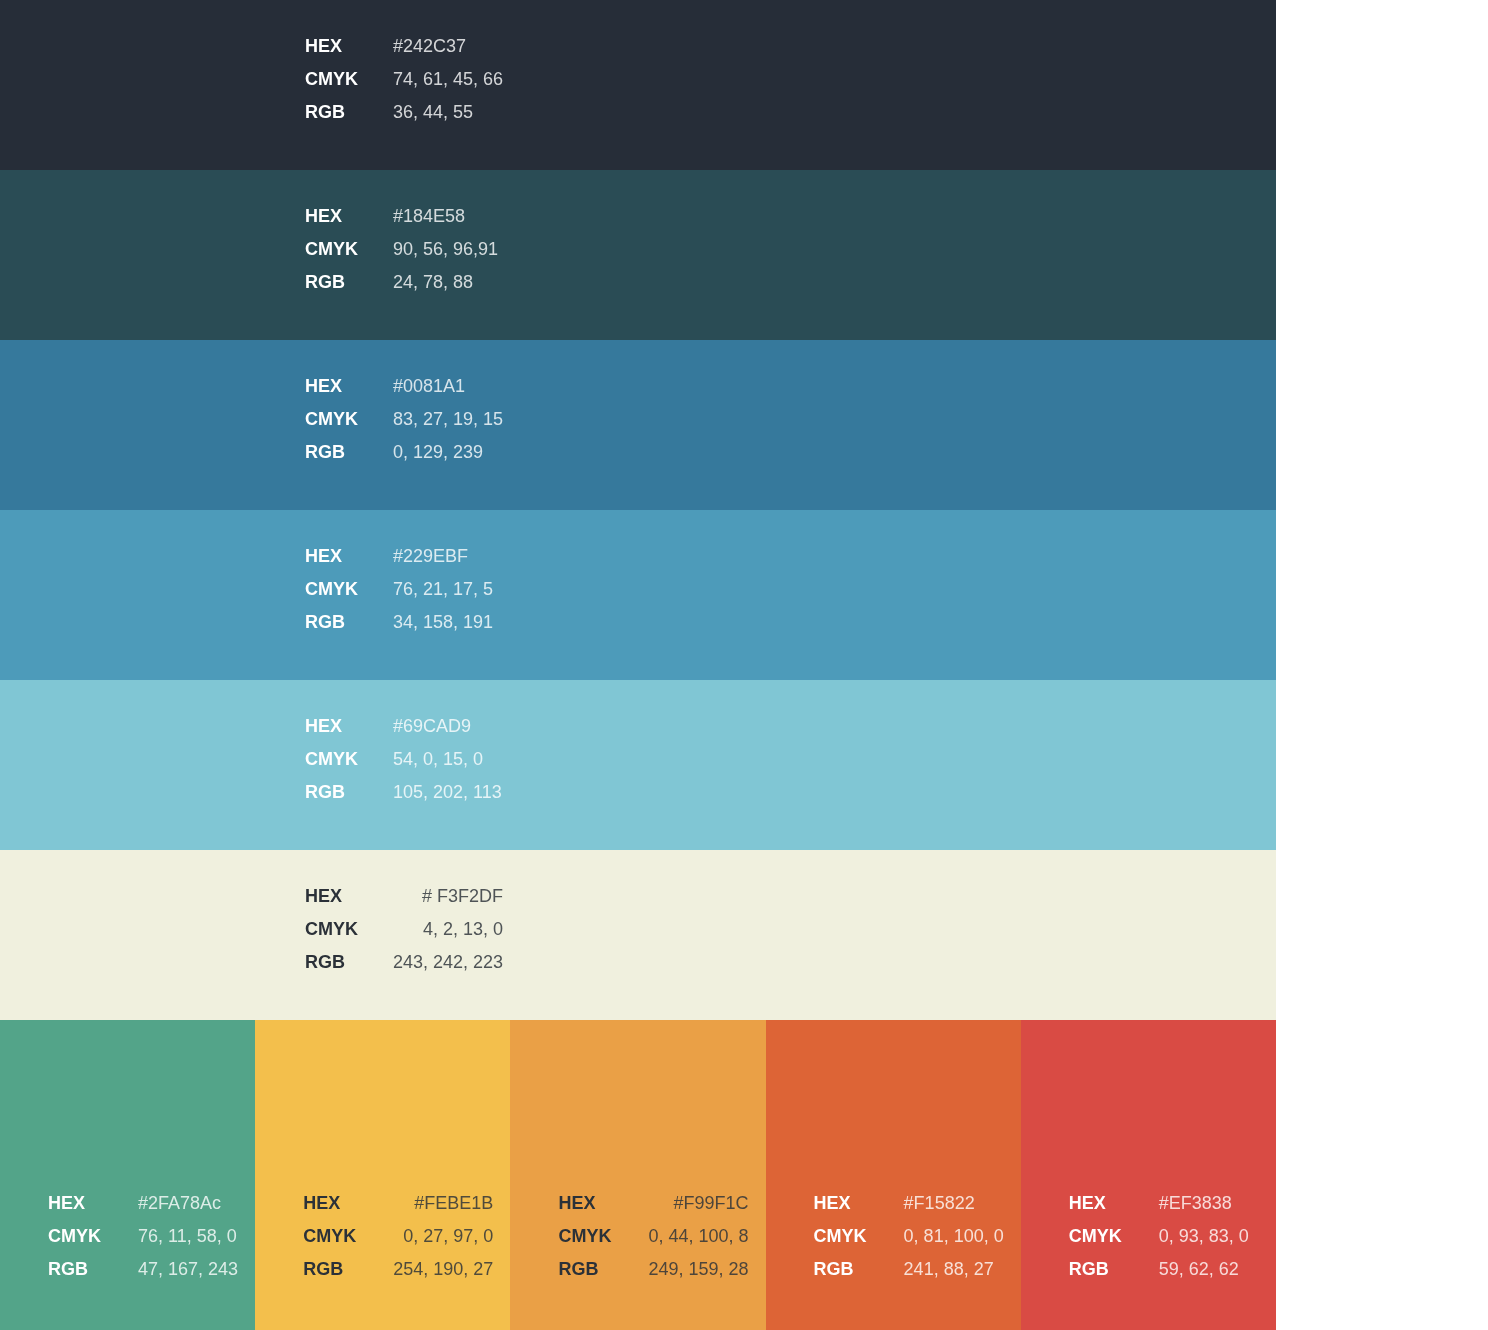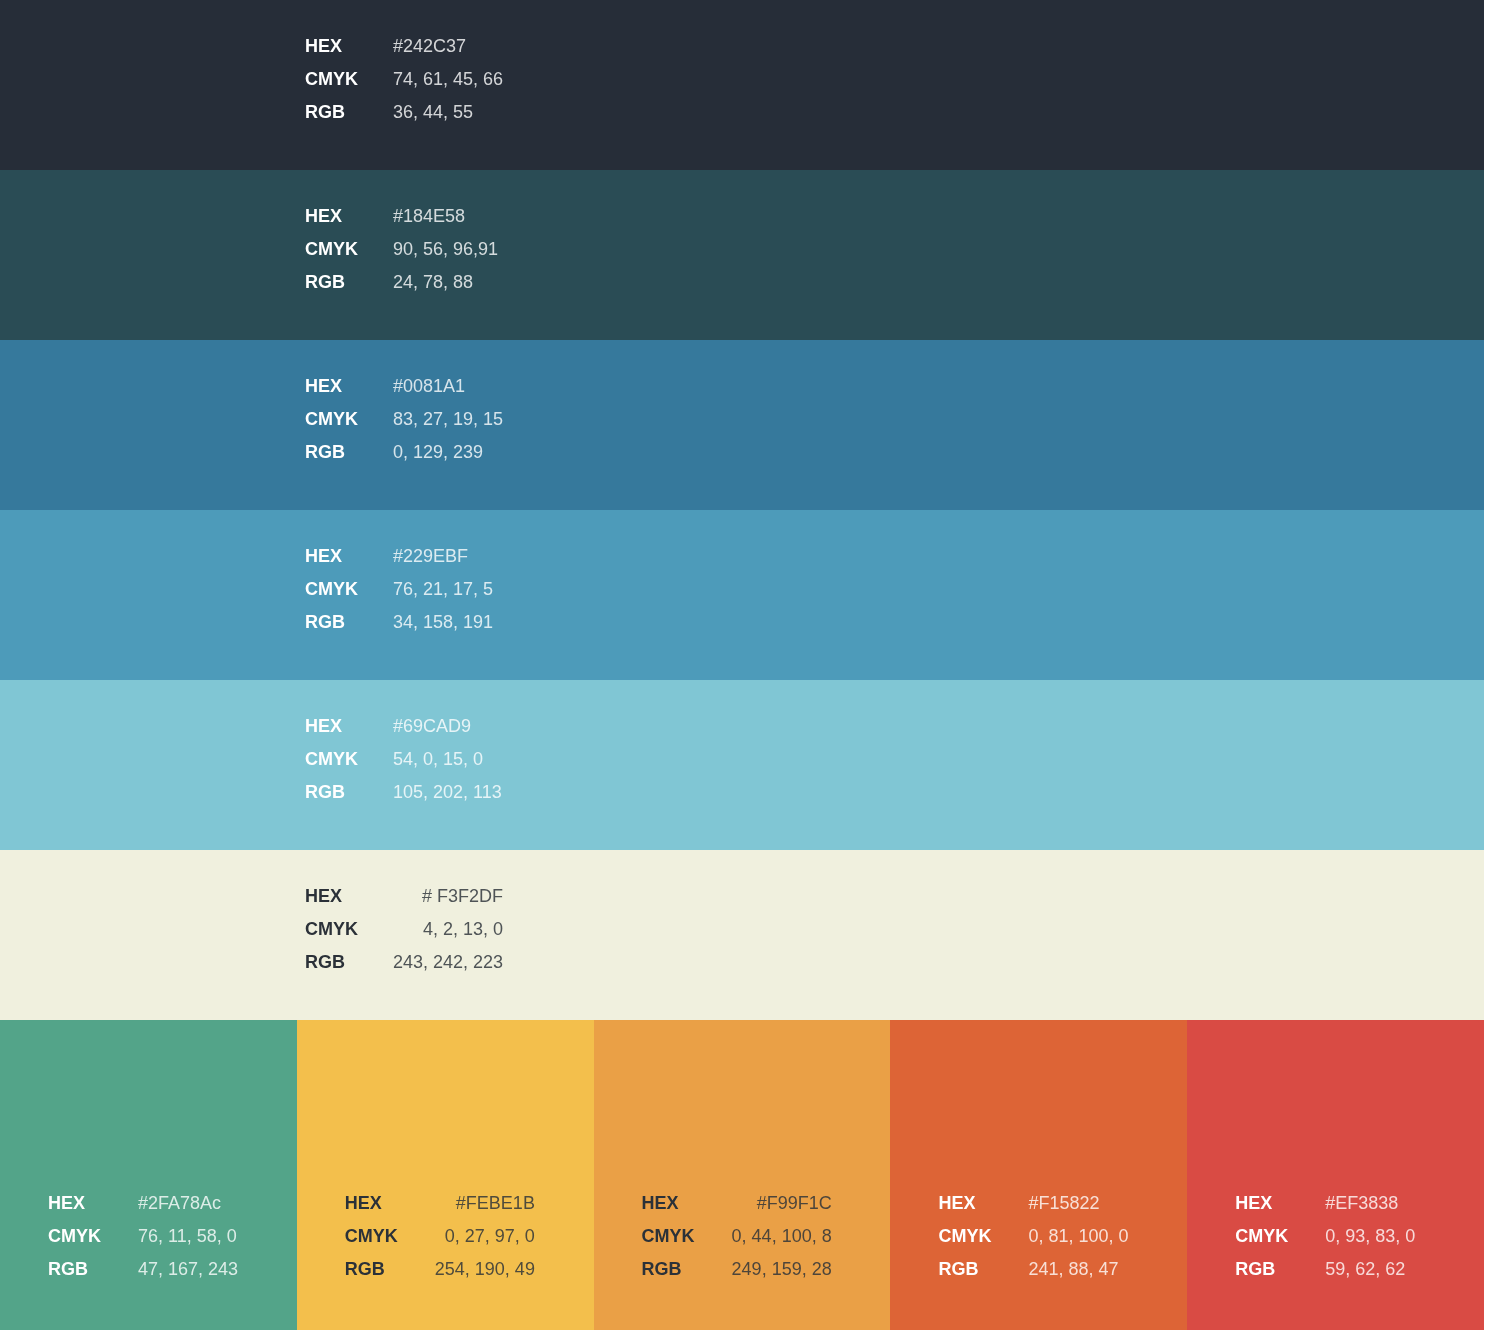--- a/index.html
+++ b/index.html
@@ -2,21 +2,21 @@
 <html><head>
 <meta charset="utf-8">
 <style>
   html, body { margin: 0; padding: 0; }
   body {
     width: 1488px;
     height: 1330px;
     font-family: "Liberation Sans", "DejaVu Sans", sans-serif;
     overflow: hidden;
   }
-  .palette { width: 1484px; height: 1330px; display: flex; flex-direction: column; }
+  .palette { width: 1276px; height: 1330px; display: flex; flex-direction: column; }
   .row { height: 170px; position: relative; flex: none; }
   .row .info {
     position: absolute;
     left: 305px;
     top: 30px;
     display: grid;
     grid-template-columns: 88px auto;
     font-size: 18px;
     line-height: 33px;
     white-space: nowrap;
@@ -123,21 +123,21 @@
       </div>
     </div>
 
     <div class="col dark" style="background: rgb(243, 191, 76);">
       <div class="info">
         <span class="lbl">HEX</span>
         <span class="val">#FEBE1B</span>
         <span class="lbl">CMYK</span>
         <span class="val">0, 27, 97, 0</span>
         <span class="lbl">RGB</span>
-        <span class="val">254, 190, 49</span>
+        <span class="val">254, 190, 27</span>
       </div>
     </div>
 
     <div class="col dark" style="background: rgb(234, 160, 70);">
       <div class="info">
         <span class="lbl">HEX</span>
         <span class="val">#F99F1C</span>
         <span class="lbl">CMYK</span>
         <span class="val">0, 44, 100, 8</span>
         <span class="lbl">RGB</span>
@@ -145,21 +145,21 @@
       </div>
     </div>
 
     <div class="col light" style="background: rgb(221, 100, 54);">
       <div class="info">
         <span class="lbl">HEX</span>
         <span class="val">#F15822</span>
         <span class="lbl">CMYK</span>
         <span class="val">0, 81, 100, 0</span>
         <span class="lbl">RGB</span>
-        <span class="val">241, 88, 47</span>
+        <span class="val">241, 88, 27</span>
       </div>
     </div>
 
     <div class="col light" style="background: rgb(217, 75, 68);">
       <div class="info">
         <span class="lbl">HEX</span>
         <span class="val">#EF3838</span>
         <span class="lbl">CMYK</span>
         <span class="val">0, 93, 83, 0</span>
         <span class="lbl">RGB</span>

